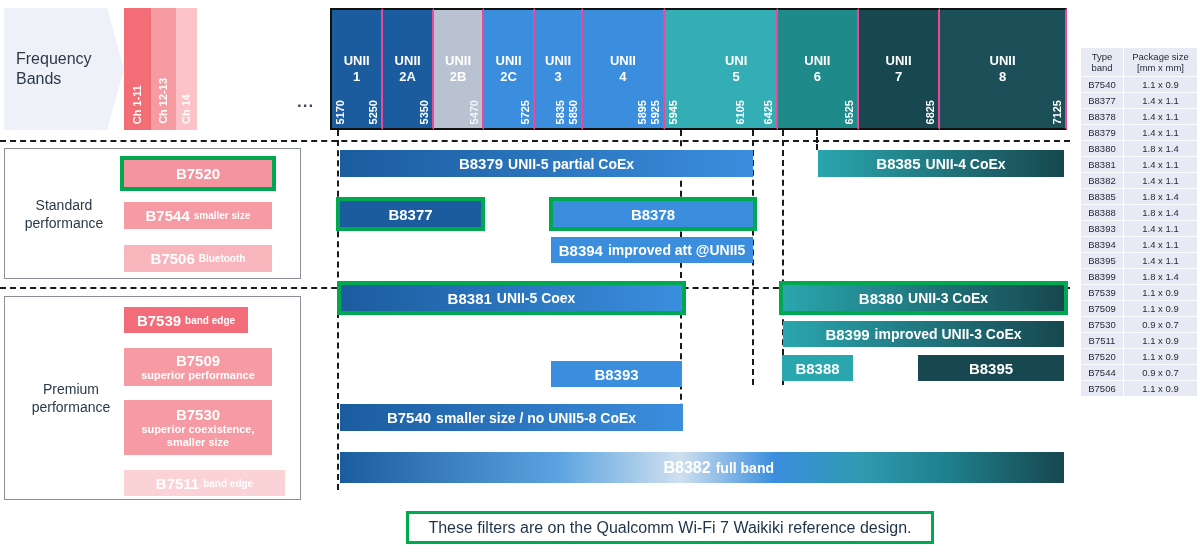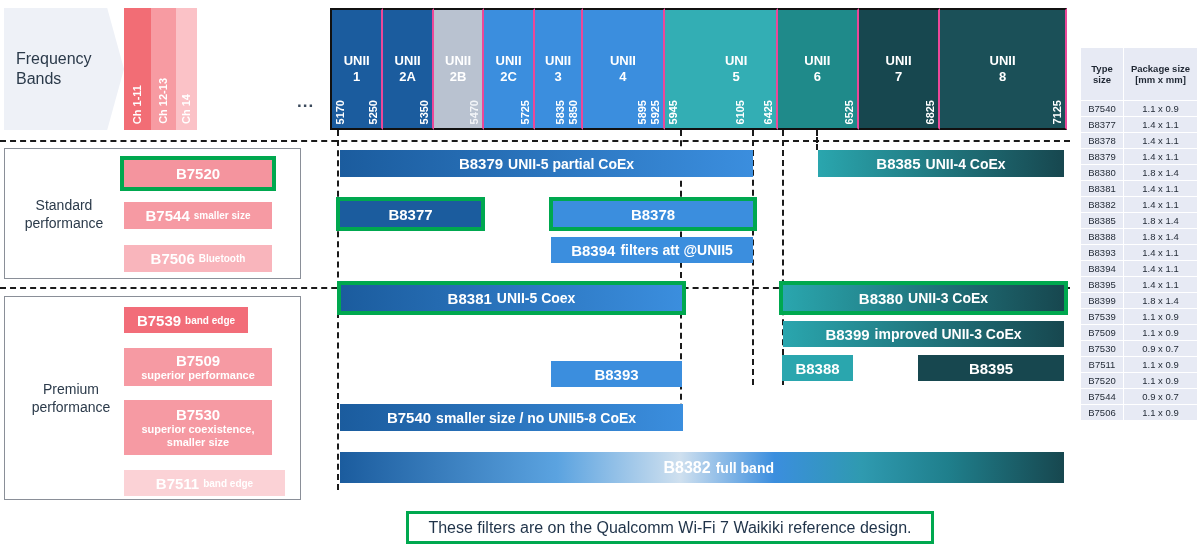--- a/index.html
+++ b/index.html
@@ -80,21 +80,21 @@
   .bar .sub{font-size:14px;font-weight:bold;margin-left:5px;}
   .bar.big .code{font-size:16px;}
 
   
   #pkgtable{left:1080px;top:47px;width:118px;}
   #pkgtable table{border-collapse:collapse;width:118px;}
   #pkgtable th,#pkgtable td{
     background:#e7eaf4;border:1px solid #ffffff;
     font-size:9.5px;color:#1f2733;text-align:center;padding:2px 1px;font-weight:normal;
   }
-  #pkgtable th{font-weight:bold;font-size:9.5px;line-height:11px;padding:15px 1px;}
+  #pkgtable th{font-weight:normal;font-size:9.5px;line-height:11px;padding:3px 1px;}
   #pkgtable td.code{width:40px;}
 
   
   #caption{
     left:406px;top:511px;width:528px;height:33px;
     border:3px solid #00a84f;background:#fff;
     display:flex;align-items:center;justify-content:center;
     font-size:16px;color:#1f3349;
   }
 </style>
@@ -229,21 +229,21 @@
 
 <div class="abs bar hl" style="left:340px;top:201px;width:141px;height:26px;background:#1b5c9e;">
   <span class="code">B8377</span>
 </div>
 <div class="abs bar hl" style="left:553px;top:201px;width:200px;height:26px;background:#3b8ede;">
   <span class="code">B8378</span>
 </div>
 
 <div class="abs bar" style="left:551px;top:237px;width:202px;height:26px;background:#3b8ede;">
   <span class="code">B8394</span>
-  <span class="sub">filters att @UNII5</span>
+  <span class="sub">improved att @UNII5</span>
 </div>
 
 <div class="abs bar hl" style="left:341px;top:285px;width:341px;height:26px;background:linear-gradient(90deg,#1b5c9e 0%,#3b8ede 100%);">
   <span class="code">B8381</span>
   <span class="sub">UNII-5 Coex</span>
 </div>
 <div class="abs bar hl" style="left:783px;top:285px;width:281px;height:26px;background:linear-gradient(90deg,#2aa6ae 0%,#17474f 100%);">
   <span class="code">B8380</span>
   <span class="sub">UNII-3 CoEx</span>
 </div>
@@ -272,21 +272,21 @@
   <span class="code">B8382</span>
   <span class="sub">full band</span>
 </div>
 
 <div class="abs" id="pkgtable">
   <table>
     <thead>
       <tr>
         <th class="code">
           <span>Type</span><br>
-          <span>size</span>
+          <span>band</span>
         </th>
         <th>
           <span>Package size</span><br>
           <span>[mm x mm]</span>
         </th>
       </tr>
     </thead>
     <tbody id="pkg-body">
         <tr>
           <td class="code">B7540</td>

